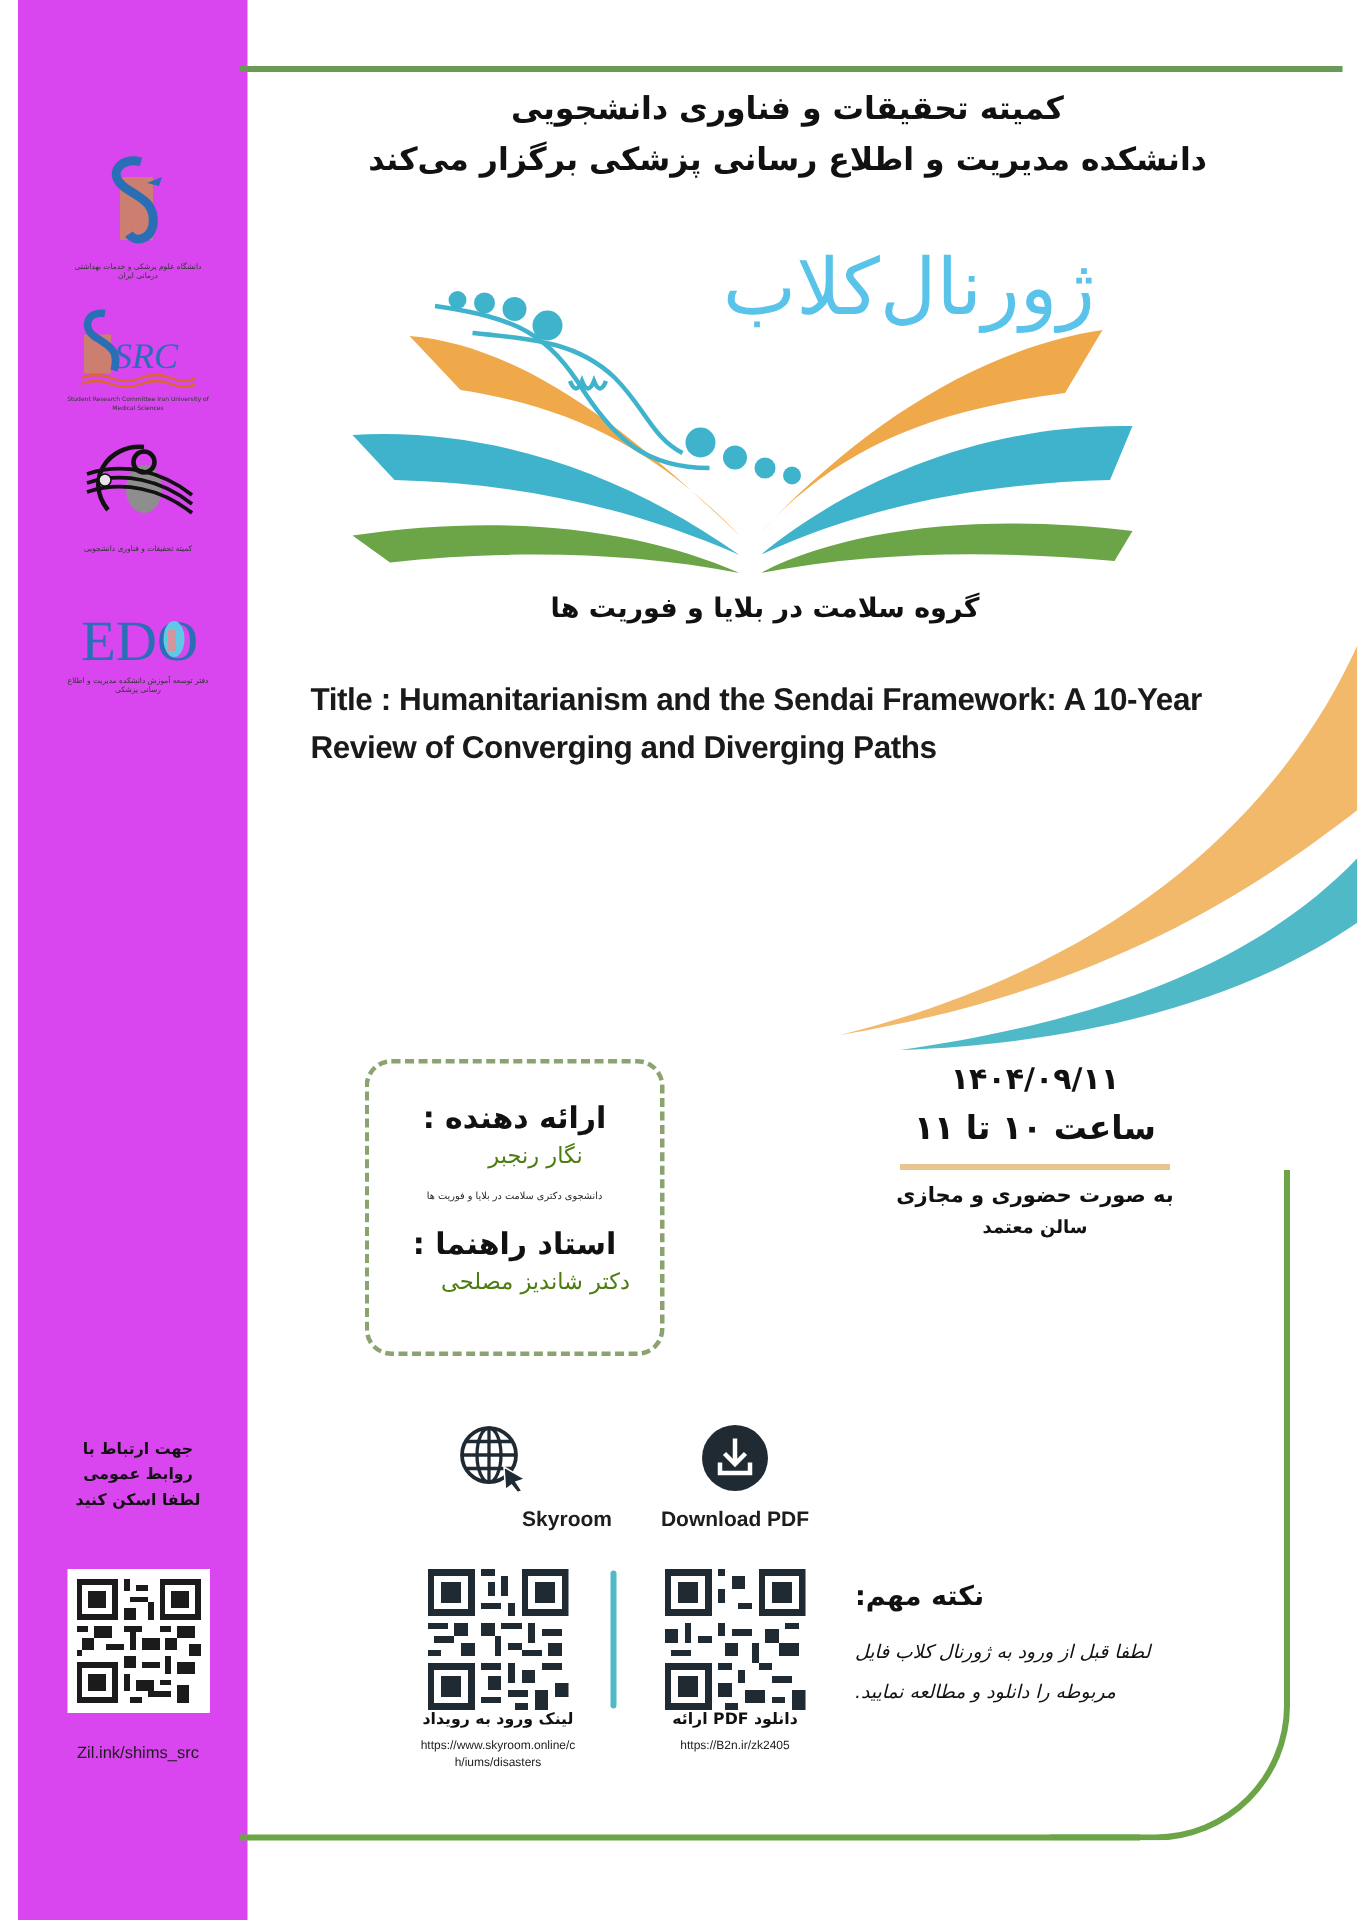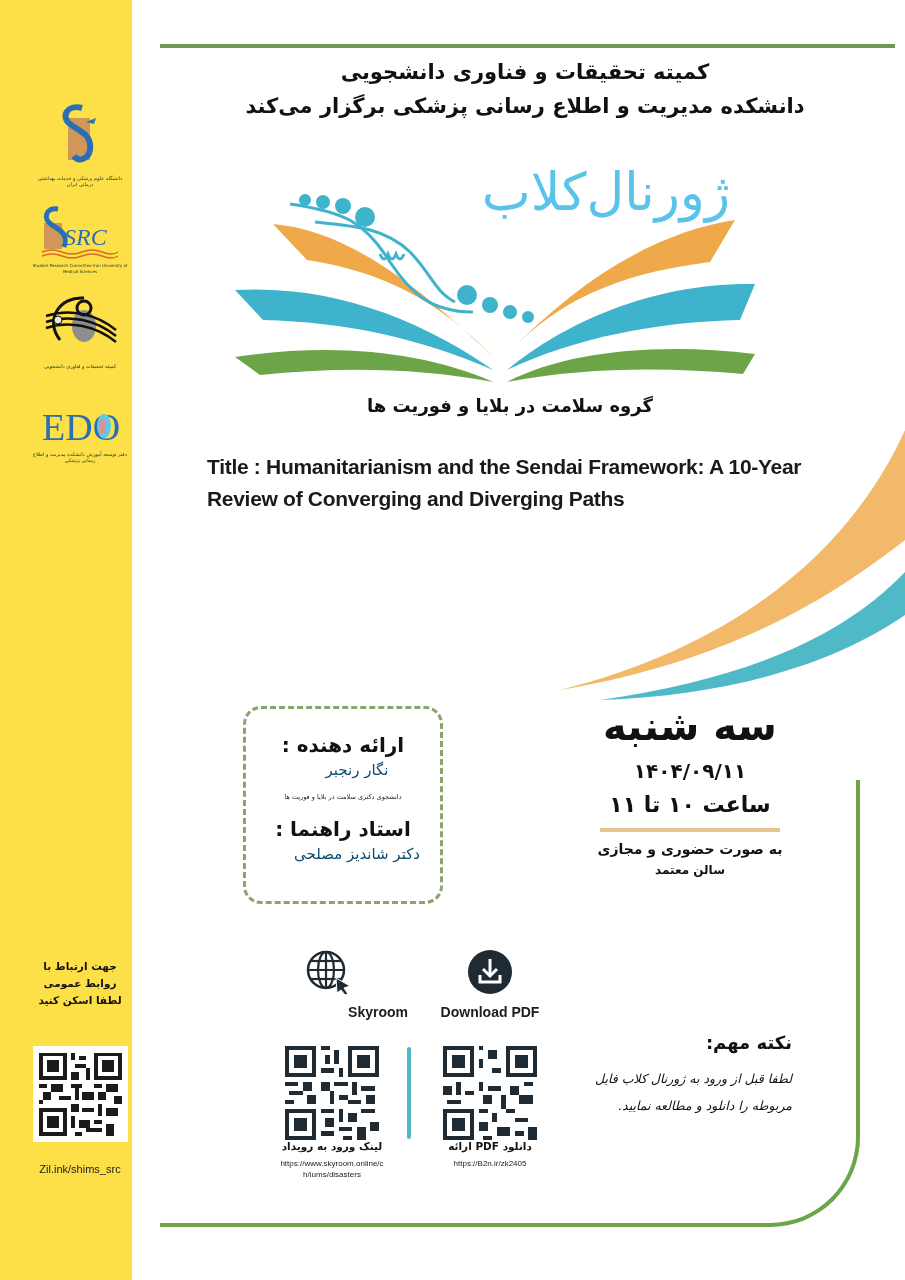--- a/index.html
+++ b/index.html
@@ -1,19 +1,19 @@
 <!DOCTYPE html>
 <html><head>
 <meta charset="utf-8">
 <style>
   * { margin: 0; padding: 0; box-sizing: border-box; }
   html, body { width: 905px; height: 1280px; overflow: hidden; background: #ffffff; }
   body { position: relative; font-family: "DejaVu Sans", sans-serif; color: #111; }
 
-  .sidebar { position: absolute; left: 0; top: 0; width: 132px; height: 1280px; background: #fde047; }
+  .sidebar { position: absolute; left: 12px; top: 0; width: 153px; height: 1280px; background: #d946ef; }
   .side-logo { position: absolute; left: 30px; width: 100px; display: flex; flex-direction: column; align-items: center; }
   .side-logo .cap { font-size: 5px; color: #2b3a2a; text-align: center; line-height: 6px; margin-top: 3px; direction: rtl; }
   .side-contact { position: absolute; left: 10px; width: 140px; top: 958px; text-align: center; direction: rtl; font-family: "DejaVu Sans", sans-serif; font-weight: bold; font-size: 10.5px; line-height: 17px; color: #111; }
   .side-qr { position: absolute; left: 33px; top: 1046px; width: 95px; height: 96px; background: #fff; padding: 6px; }
   .side-link { position: absolute; left: 10px; width: 140px; top: 1163px; text-align: center; font-family: "Liberation Sans", sans-serif; font-size: 11px; color: #1b1b1b; }
 
   .frame-top { position: absolute; left: 160px; top: 44px; width: 735px; height: 4px; background: #6b9a57; }
   .frame-bottom { position: absolute; left: 160px; top: 1223px; width: 600px; height: 4px; background: #6ba547; }
   .frame-curve { position: absolute; left: 700px; top: 780px; width: 160px; height: 447px; border-right: 4px solid #6ba547; border-bottom: 4px solid #6ba547; border-bottom-right-radius: 90px; }
 
@@ -22,40 +22,40 @@
   .logo { position: absolute; left: 215px; top: 162px; width: 555px; height: 225px; }
   .logo-title { position: absolute; right: 40px; top: 0px; font-family: "DejaVu Sans", sans-serif; font-size: 52px; color: #59c3ea; direction: rtl; letter-spacing: 2px; font-weight: normal; }
 
   .group-title { position: absolute; left: 200px; top: 395px; width: 620px; text-align: center; direction: rtl; font-family: "DejaVu Sans", sans-serif; font-weight: bold; font-size: 18px; color: #111; }
   .talk-title { position: absolute; left: 207px; top: 451px; width: 600px; font-family: "Liberation Sans", sans-serif; font-weight: bold; font-size: 21px; line-height: 32px; color: #1a1a1a; letter-spacing: -0.3px; }
 
   .swoosh { position: absolute; left: 560px; top: 410px; width: 345px; height: 290px; }
 
   .presenter-box { position: absolute; left: 243px; top: 706px; width: 200px; height: 198px; border: 3px dashed #8aa36f; border-radius: 18px; direction: rtl; text-align: center; padding-top: 22px; }
   .pb-label { font-family: "DejaVu Sans", sans-serif; font-weight: bold; font-size: 20px; color: #111; line-height: 28px; }
-  .pb-name { font-family: "DejaVu Sans", sans-serif; font-size: 15px; color: #0c4a6e; line-height: 22px; padding-left: 28px; }
+  .pb-name { font-family: "DejaVu Sans", sans-serif; font-size: 15px; color: #4d7c0f; line-height: 22px; padding-left: 28px; }
   .pb-desc { font-family: "DejaVu Sans", sans-serif; font-size: 6.5px; color: #222; margin: 12px 0 14px; }
 
   .date-block { position: absolute; left: 590px; top: 700px; width: 200px; text-align: center; direction: rtl; }
   .day { font-family: "DejaVu Sans", sans-serif; font-weight: bold; font-size: 40px; line-height: 52px; color: #111; }
   .date { font-family: "DejaVu Sans", sans-serif; font-weight: bold; font-size: 20px; line-height: 38px; color: #111; direction: ltr; }
   .time { font-family: "DejaVu Sans", sans-serif; font-weight: bold; font-size: 22px; line-height: 30px; color: #111; }
   .date-rule { width: 180px; height: 4px; background: #e8c48f; margin: 8px auto 6px; }
   .mode { font-family: "DejaVu Sans", sans-serif; font-weight: bold; font-size: 14px; line-height: 22px; color: #111; }
   .hall { font-family: "DejaVu Sans", sans-serif; font-weight: bold; font-size: 12px; line-height: 20px; color: #111; }
 
   .link-col { position: absolute; width: 160px; text-align: center; }
   .link-icon { width: 48px; height: 48px; margin: 0 auto; }
   .link-label { font-family: "Liberation Sans", sans-serif; font-weight: bold; font-size: 14px; color: #1d1d1d; margin-top: 8px; }
   .qr { width: 94px; height: 94px; margin: 0 auto; }
   .link-caption { font-family: "DejaVu Sans", sans-serif; font-weight: bold; font-size: 10.5px; color: #111; margin-top: 0; direction: rtl; }
   .link-url { font-family: "Liberation Sans", sans-serif; font-size: 8px; color: #222; margin-top: 6px; line-height: 11px; word-break: break-all; padding: 0 28px; }
   .divider { position: absolute; left: 407px; top: 1047px; width: 4px; height: 92px; background: #4fb9c8; border-radius: 2px; }
 
-  .note { position: absolute; left: 570px; top: 1032px; width: 222px; direction: rtl; text-align: right; }
+  .note { position: absolute; left: 570px; top: 1054px; width: 222px; direction: rtl; text-align: left; }
   .note-title { font-family: "DejaVu Sans", sans-serif; font-weight: bold; font-size: 18px; color: #111; margin-bottom: 12px; }
   .note-body { font-family: "DejaVu Sans", sans-serif; font-size: 12.5px; line-height: 27px; color: #111; font-style: italic; }
 </style>
 </head>
 <body>
 
 <div class="sidebar">
   <div class="side-logo" style="top:100px;">
     <svg width="60" height="72" viewBox="0 0 60 72">
       <rect x="18" y="18" width="22" height="42" fill="#c98a5a" opacity="0.85"></rect>
@@ -194,21 +194,20 @@
 
 <div class="presenter-box">
   <div class="pb-label">ارائه دهنده :</div>
   <div class="pb-name">نگار رنجبر</div>
   <div class="pb-desc">دانشجوی دکتری سلامت در بلایا و فوریت ها</div>
   <div class="pb-label">استاد راهنما :</div>
   <div class="pb-name">دکتر شاندیز مصلحی</div>
 </div>
 
 <div class="date-block">
-  <div class="day">سه شنبه</div>
   <div class="date">۱۴۰۴/۰۹/۱۱</div>
   <div class="time">ساعت ۱۰ تا ۱۱</div>
   <div class="date-rule"></div>
   <div class="mode">به صورت حضوری و مجازی</div>
   <div class="hall">سالن معتمد</div>
 </div>
 
 <div class="link-col" style="left:248px; top:948px;text-align:right;">
   <div class="link-icon">
     <svg width="48" height="48" viewBox="0 0 48 48">

